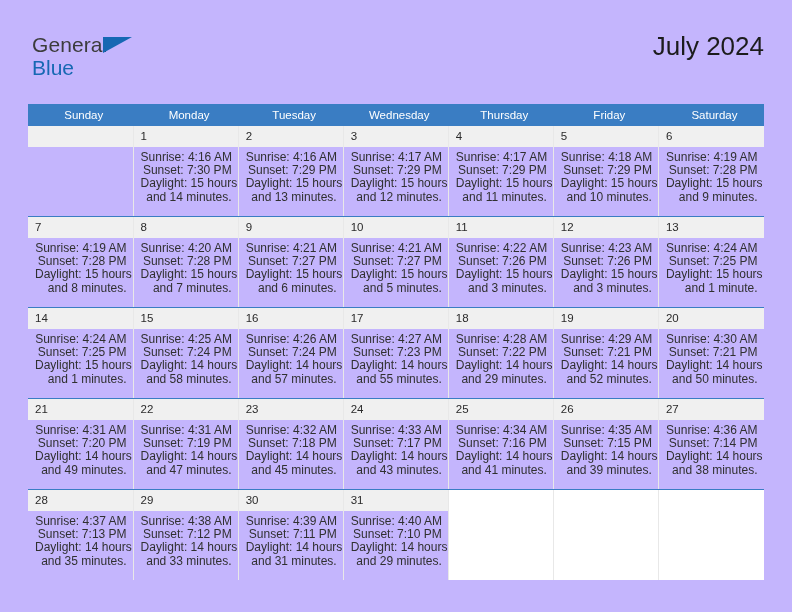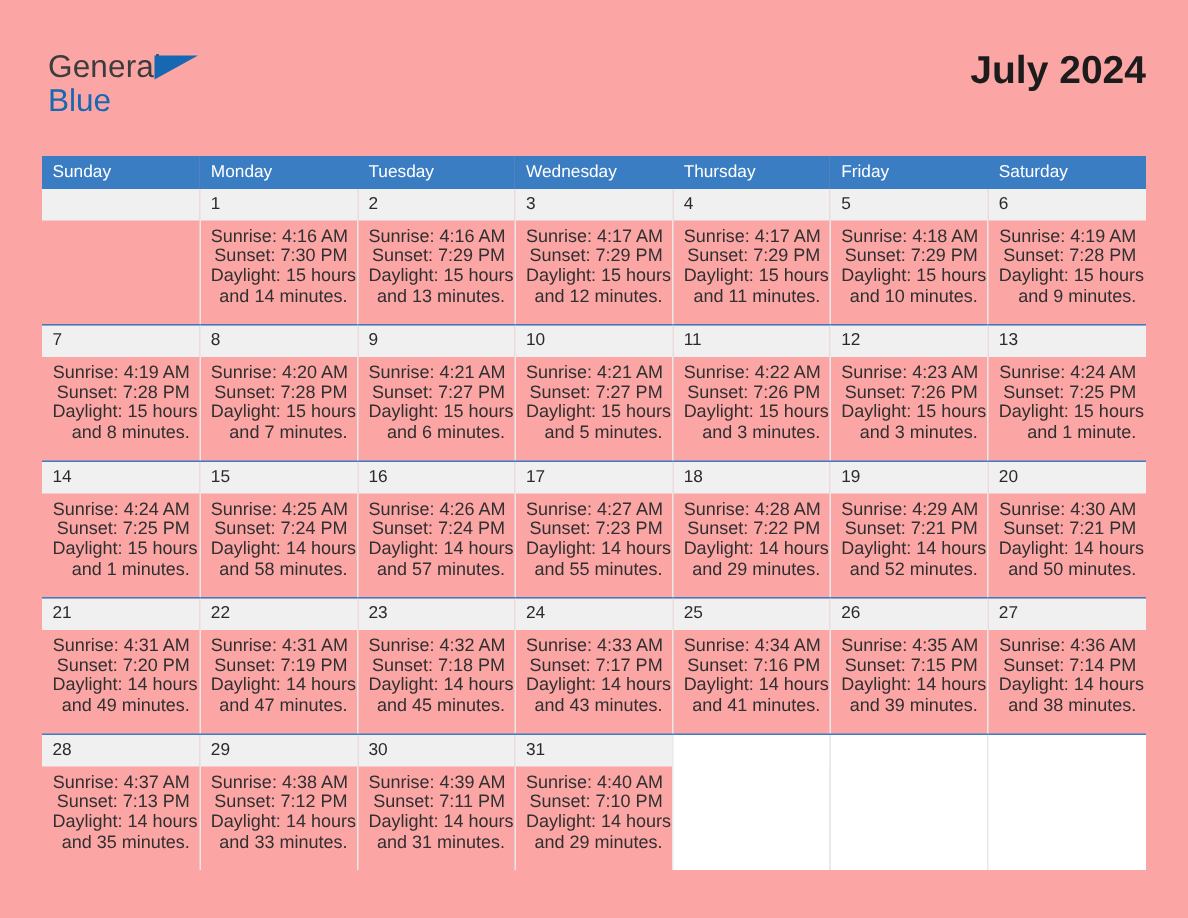--- a/index.html
+++ b/index.html
@@ -10,21 +10,21 @@
     height: 612px;
     background: #ffffff;
     font-family: "Liberation Sans", sans-serif;
     -webkit-font-smoothing: antialiased;
   }
 
   .page {
     position: relative;
     width: 792px;
     height: 612px;
-    background: #fca5a5;
+    background: #c4b5fd;
   }
 
   
   .header {
     position: absolute;
     left: 28px;
     top: 30px;
     right: 28px;
     height: 68px;
   }
@@ -66,21 +66,21 @@
   .title-block {
     position: absolute;
     right: 0;
     top: 0;
     text-align: right;
   }
   .cal-title {
     font-size: 26px;
     line-height: 32px;
     color: #1c1c1c;
-    font-weight: bold;
+    font-weight: normal;
     margin: 0;
     white-space: nowrap;
   }
   .cal-subtitle {
     font-size: 13.5px;
     line-height: 20px;
     color: #1c1c1c;
     margin: 6px 0 0 0;
     white-space: nowrap;
   }
@@ -93,21 +93,21 @@
     width: 736px;
     border-collapse: collapse;
     table-layout: fixed;
   }
 
   .calendar th {
     background: #3a7dc3;
     color: #ffffff;
     font-size: 11.5px;
     font-weight: normal;
-    text-align: left;
+    text-align: center;
     padding: 5px 0 5px 7px;
     height: 21px;
     border-right: 1px solid #3a7dc3;
   }
 
   .week-row > td {
     vertical-align: top;
     padding: 0;
     border-right: 1px solid #e8e8e8;
     border-bottom: 1px solid #3a7dc3;

